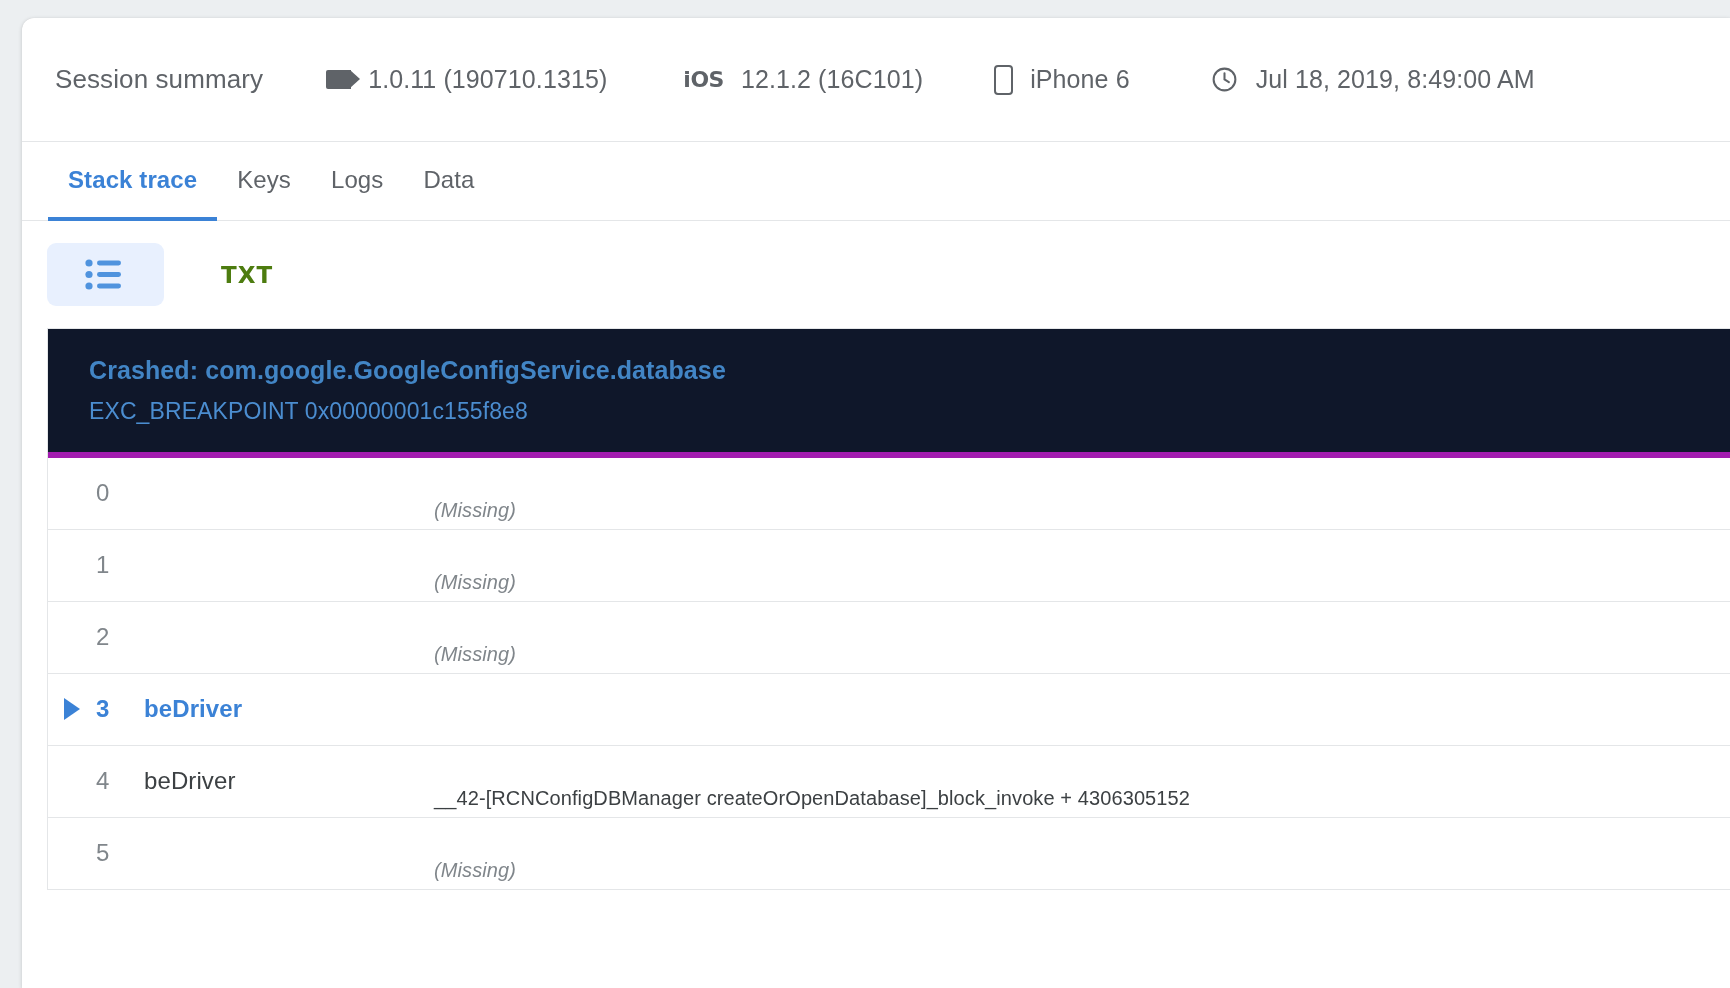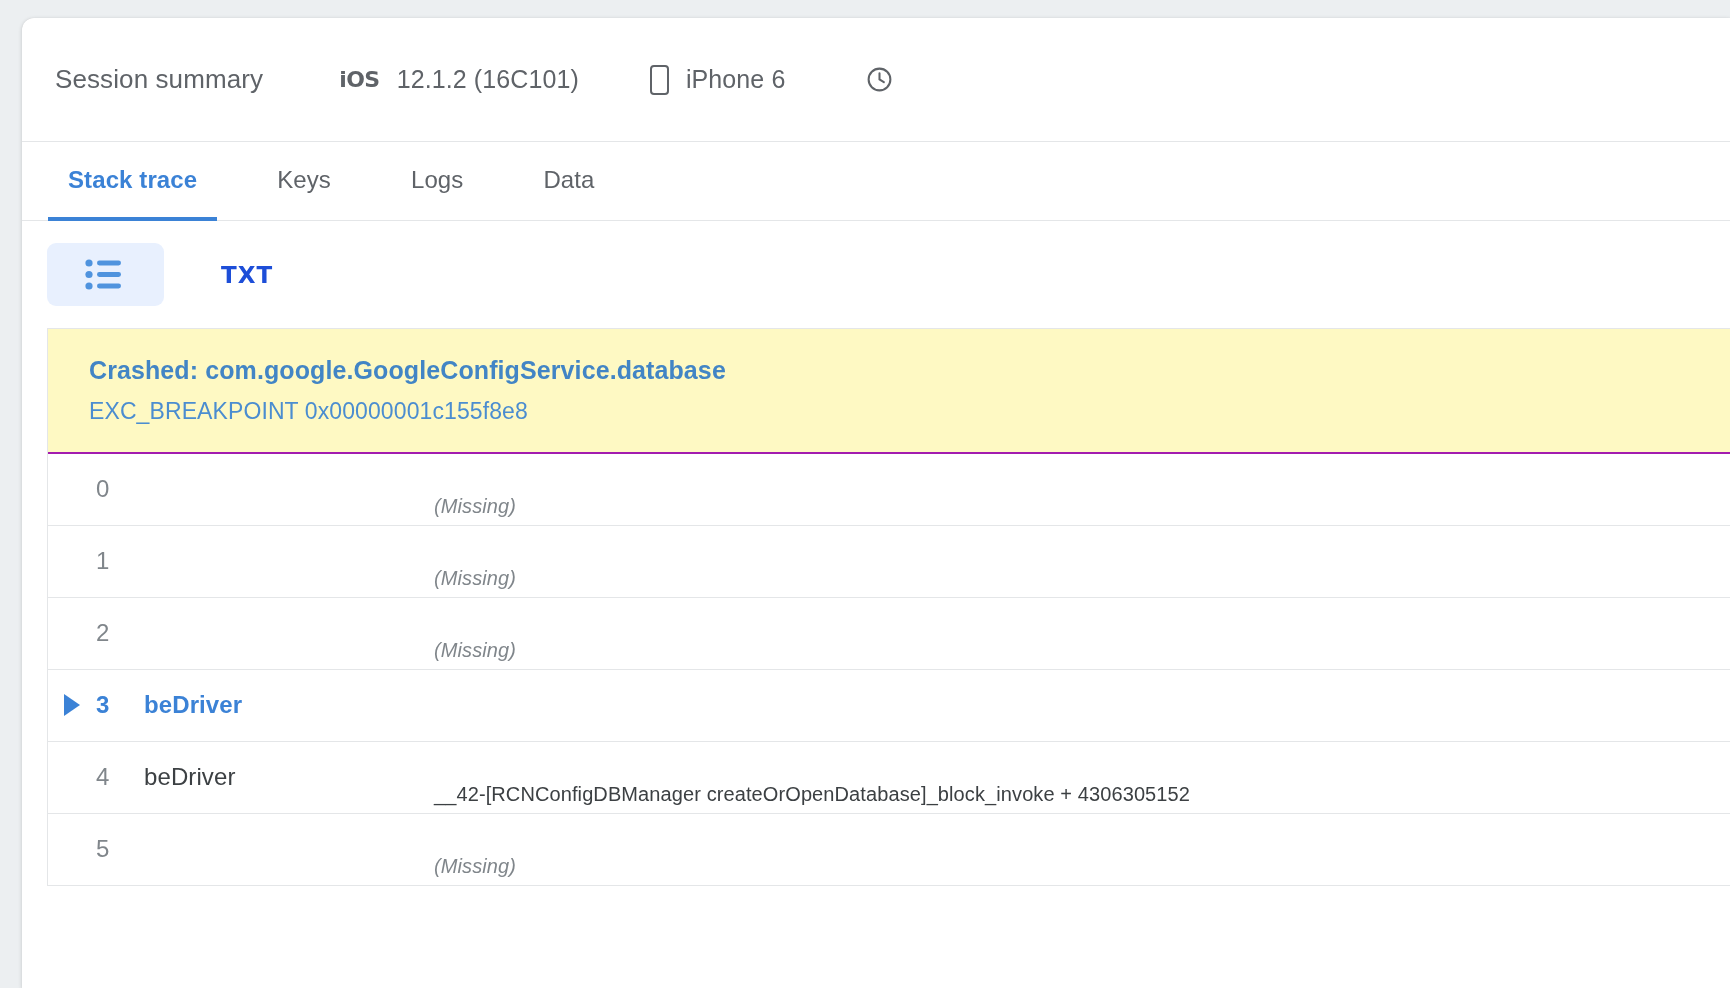--- a/index.html
+++ b/index.html
@@ -107,21 +107,20 @@
 
   
   .tabs {
     position: relative;
     height: 79px;
     border-bottom: 1px solid #e4e6e8;
     display: flex;
     align-items: center;
     padding-left: 26px;
     box-sizing: border-box;
-    gap: 40px;
   }
   .tab {
     position: relative;
     font-size: 24px;
     color: #5f6368;
     padding: 24px 20px 0 20px;
     height: 79px;
     box-sizing: border-box;
     letter-spacing: 0.1px;
     cursor: pointer;
@@ -156,38 +155,38 @@
     align-items: center;
     justify-content: center;
     cursor: pointer;
   }
   .list-icon { line-height: 0; }
   .txt-btn {
     margin-left: 57px;
     font-family: "DejaVu Sans", sans-serif;
     font-size: 23px;
     font-weight: bold;
-    color: #1d4ed8;
+    color: #4d7c0f;
     letter-spacing: 1px;
     cursor: pointer;
   }
 
   
   .stack-wrap {
     margin-left: 25px;
     margin-right: 0;
     border: 1px solid #e4e6e8;
     border-right: none;
     border-bottom: none;
     box-sizing: border-box;
   }
   .crash-header {
-    background: #fef9c3;
+    background: #0f172a;
     padding: 26px 0 27px 41px;
-    border-bottom: 2px solid #a21caf;
+    border-bottom: 6px solid #a21caf;
   }
   .crash-title {
     font-size: 25px;
     color: #4285c5;
     font-weight: bold;
     line-height: 1.22;
     letter-spacing: 0.1px;
   }
   .crash-sub {
     font-size: 23px;
@@ -258,38 +257,43 @@
 </style>
 </head>
 <body>
 
 <div class="page">
   <div class="card">
 
     <div class="summary-bar">
       <div class="summary-title">Session summary</div>
 
+      <div class="meta-group meta-version">
+        <span class="icon-tag"></span>
+        <span class="meta-label">1.0.11 (190710.1315)</span>
+      </div>
 
       <div class="meta-group meta-os">
         <span class="icon-ios">iOS</span>
         <span class="meta-label">12.1.2 (16C101)</span>
       </div>
 
       <div class="meta-group meta-device">
         <span class="icon-phone"></span>
         <span class="meta-label">iPhone 6</span>
       </div>
 
       <div class="meta-group meta-time">
         <span class="icon-clock">
           <svg width="29" height="29" viewBox="0 0 24 24" fill="none" stroke="#5f6368" stroke-width="1.7">
             <circle cx="12" cy="12" r="9"></circle>
             <path d="M12 6.8V12l3.6 2.2" stroke-linecap="round"></path>
           </svg>
         </span>
+        <span class="meta-label">Jul 18, 2019, 8:49:00 AM</span>
       </div>
     </div>
 
     <div class="tabs">
       <div class="tab active">Stack trace</div>
       <div class="tab">Keys</div>
       <div class="tab">Logs</div>
       <div class="tab">Data</div>
     </div>
 

